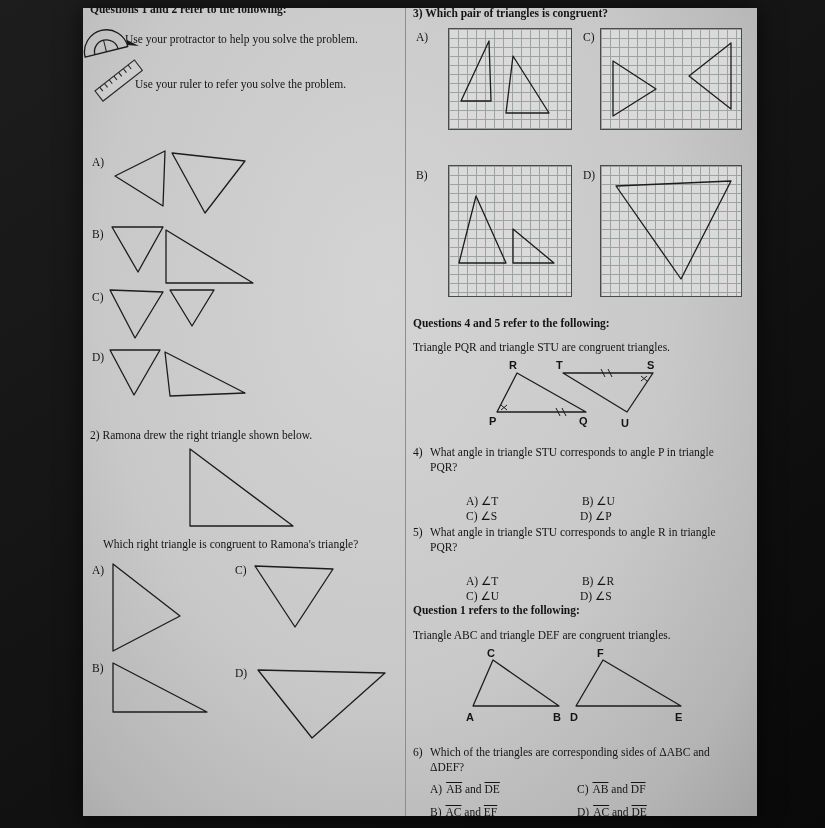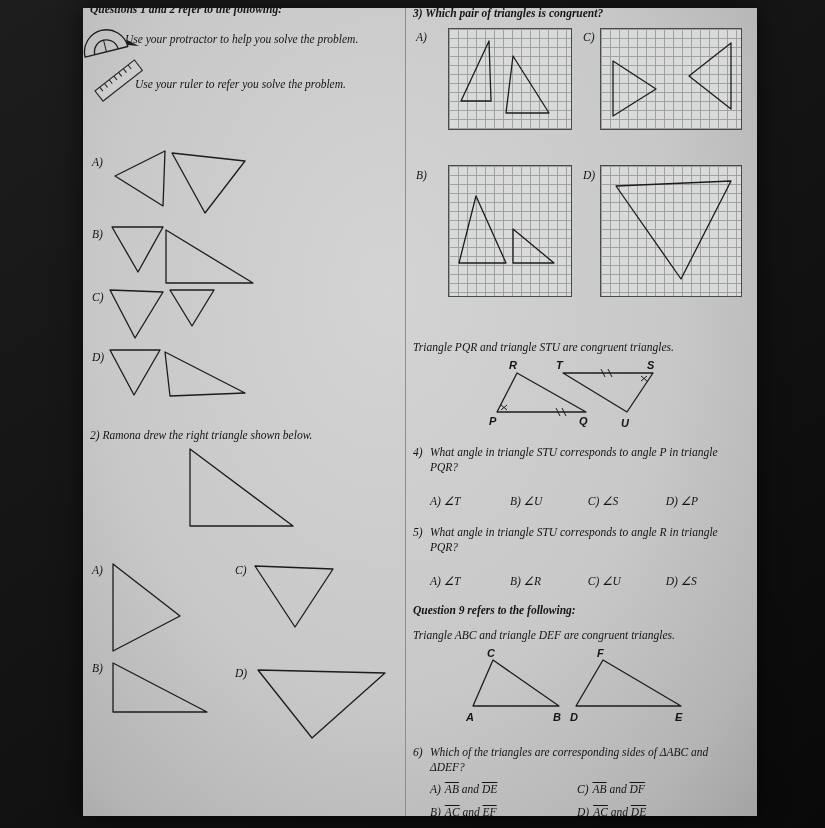--- a/index.html
+++ b/index.html
@@ -1,36 +1,36 @@
 <!DOCTYPE html>
 <html><head>
 <meta charset="utf-8">
 <style>
   html,body{margin:0;padding:0;background:#0b0b0b;}
   .photo{position:relative;width:825px;height:828px;overflow:hidden;
          background:linear-gradient(145deg,#1d1d1d,#121212 55%,#090909);
          font-family:"Liberation Serif",serif;color:#141414;}
   .paper{position:absolute;left:83px;top:8px;width:674px;height:808px;overflow:hidden;
          background:radial-gradient(ellipse at 45% 35%, #d4d4d4 0%, #c8c8c8 55%, #b4b4b4 85%, #a3a3a3 100%);
-         box-shadow:0 0 22px rgba(0,0,0,.65);font-style:italic;}
+         box-shadow:0 0 22px rgba(0,0,0,.65);}
   .abs{position:absolute;}
   .t{font-size:11.5px;line-height:1.3;}
   .b{font-weight:bold;}
   .vlabel{font-family:"Liberation Sans",sans-serif;font-weight:bold;font-size:11px;line-height:1;}
   .divider{position:absolute;left:322px;top:0;width:1px;height:100%;background:#8d8d8d;}
   .gridpanel{position:absolute;border:1px solid #4a4a4a;
       background:
         linear-gradient(#9da3a1 1px, transparent 1px) 0 0 / 100% 9px,
         linear-gradient(90deg,#9da3a1 1px, transparent 1px) 0 0 / 9px 100%,
         #dadada;}
   svg{display:block;}
   .shape{stroke:#1c1c1c;stroke-width:1.3;fill:none;stroke-linejoin:round;}
   .tick{stroke:#1c1c1c;stroke-width:1;}
   .ovl{text-decoration:overline;}
-  .optrow span{display:inline-block;}
+  .optrow span{display:inline-block;margin-left:36px;}
   .clip{overflow:hidden;}
   .qflex{display:flex;}
   .qnum{flex:none;width:17px;}
 </style>
 </head>
 <body>
 
 <div class="photo">
   <div class="paper">
     <div class="divider"></div>
@@ -87,20 +87,21 @@
       <polygon class="shape" points="4,2 54,2 28,47"></polygon>
       <polygon class="shape" points="59,4 64,48 139,45"></polygon>
     </svg>
 
     <div class="abs t" style="left:7px;top:420px;width:310px">2) Ramona drew the right triangle shown below.</div>
 
     <svg class="abs" style="left:104px;top:437px" width="110" height="85" viewBox="0 0 110 85">
       <polygon class="shape" points="3,4 3,81 106,81"></polygon>
     </svg>
 
+    <div class="abs t" style="left:20px;top:529px;width:300px">Which right triangle is congruent to Ramona's triangle?</div>
 
     <div class="abs t" style="left:9px;top:555px">A)</div>
     <svg class="abs" style="left:27px;top:553px" width="75" height="96" viewBox="0 0 75 96">
       <polygon class="shape" points="3,3 3,90 70,55"></polygon>
     </svg>
 
     <div class="abs t" style="left:152px;top:555px">C)</div>
     <svg class="abs" style="left:168px;top:555px" width="90" height="68" viewBox="0 0 90 68">
       <polygon class="shape" points="4,3 82,6 44,64"></polygon>
     </svg>
@@ -138,20 +139,21 @@
         <polygon class="shape" points="64,63 64,97 105,97"></polygon>
       </svg>
     </div>
     <div class="abs t" style="left:500px;top:160px">D)</div>
     <div class="gridpanel" style="left:517px;top:157px;width:140px;height:130px">
       <svg class="abs" style="left:0;top:0" width="140" height="130" viewBox="0 0 140 130">
         <polygon class="shape" points="15,20 130,15 80,113"></polygon>
       </svg>
     </div>
 
+    <div class="abs t b" style="left:330px;top:308px;width:320px">Questions 4 and 5 refer to the following:</div>
     <div class="abs t" style="left:330px;top:332px;width:320px">Triangle PQR and triangle STU are congruent triangles.</div>
 
     <div class="abs" style="left:330px;top:350px;width:270px;height:78px">
       <svg class="abs" style="left:0;top:0" width="270" height="78" viewBox="0 0 270 78">
         <polygon class="shape" points="104,15 84,54 173,54"></polygon>
         <polygon class="shape" points="150,15 240,15 214,54"></polygon>
         <line class="tick" x1="88" y1="47" x2="94" y2="52"></line>
         <line class="tick" x1="88" y1="52" x2="94" y2="47"></line>
         <line class="tick" x1="143" y1="50" x2="147" y2="58"></line>
         <line class="tick" x1="149" y1="50" x2="153" y2="58"></line>
@@ -183,21 +185,21 @@
       <span class="qnum">5)</span>
       <span>What angle in triangle STU corresponds to angle R in triangle PQR?</span>
     </div>
     <div class="abs t optrow" style="left:347px;top:566px">
       <span style="width:77px">A) ∠T</span>
       <span style="width:75px">B) ∠R</span>
       <span style="width:75px">C) ∠U</span>
       <span>D) ∠S</span>
     </div>
 
-    <div class="abs t b" style="left:330px;top:595px;width:320px">Question 9 refers to the following:</div>
+    <div class="abs t b" style="left:330px;top:595px;width:320px">Question 1 refers to the following:</div>
     <div class="abs t" style="left:330px;top:620px;width:320px">Triangle ABC and triangle DEF are congruent triangles.</div>
 
     <div class="abs" style="left:372px;top:640px;width:250px;height:80px">
       <svg class="abs" style="left:0;top:0" width="250" height="80" viewBox="0 0 250 80">
         <polygon class="shape" points="18,58 104,58 38,12"></polygon>
         <polygon class="shape" points="121,58 226,58 148,12"></polygon>
       </svg>
       <span class="abs vlabel" style="left:32px;top:0">C</span>
       <span class="abs vlabel" style="left:142px;top:0">F</span>
       <span class="abs vlabel" style="left:11px;top:64px">A</span>

